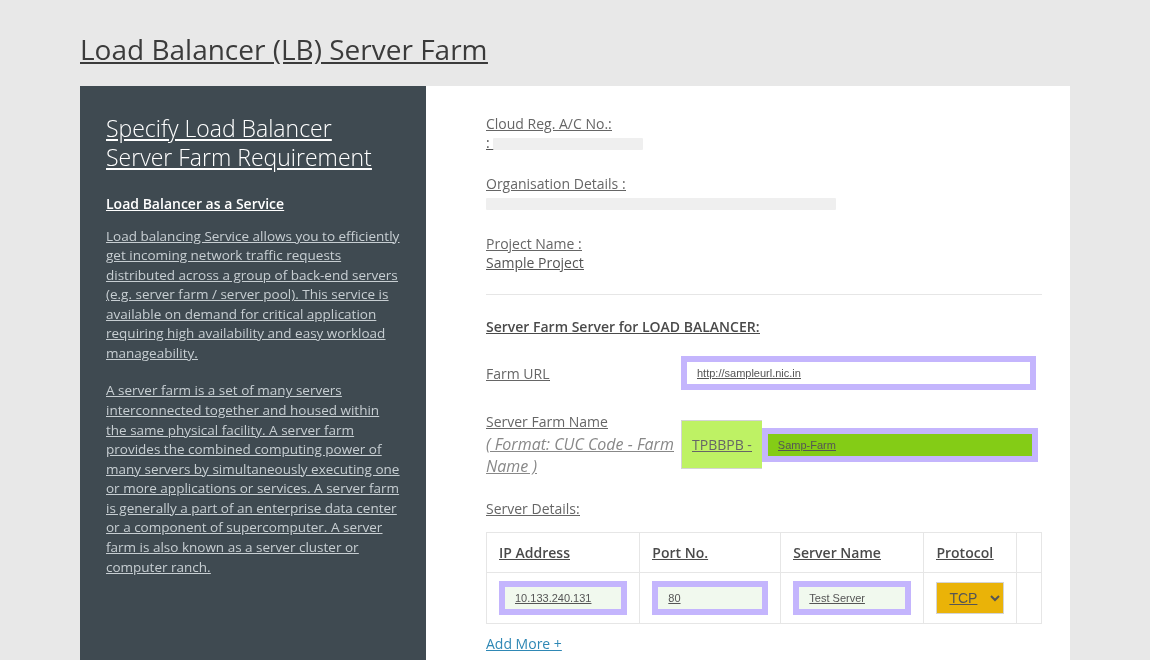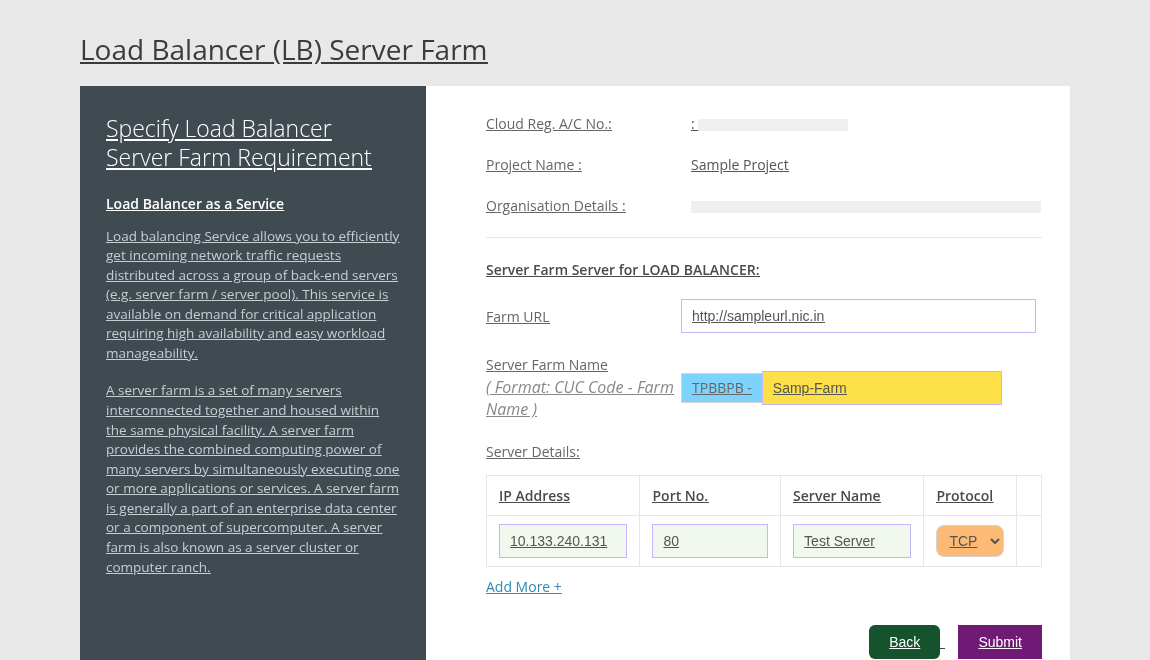--- a/index.html
+++ b/index.html
@@ -54,20 +54,21 @@
   .main {
     flex: 1;
     padding: 28px 28px 28px 28px;
   }
   .info-row {
     display: flex;
     align-items: flex-start;
     font-size: 14px;
     color: #666;
     margin-bottom: 22px;
+    flex-direction: column;
   }
   .info-label {
     width: 205px;
     flex-shrink: 0;
   }
   .info-value {
     flex: 1;
     color: #555;
   }
   .redact {
@@ -103,39 +104,39 @@
   }
   .form-label .hint {
     font-size: 16px;
     font-style: italic;
     color: #888;
     display: block;
     margin-top: 2px;
   }
   input[type=text] {
     height: 34px;
-    border: 1px solid #c4b5fd;
+    border: 6px solid #c4b5fd;
     padding: 0 10px;
-    font-size: 14px;
+    font-size: 11px;
     color: #555;
     outline: none;
   }
   .input-wide { width: 355px; }
   .prefix-box {
-    height: 30px;
+    height: 49px;
     border: 1px solid #d4d4d4;
     border-right: none;
-    background: #7dd3fc;
+    background: #bef264;
     padding: 0 10px;
     font-size: 14px;
     color: #666;
     display: flex;
     align-items: center;
   }
-  .input-green { background: #fde047; width: 240px; }
+  .input-green { background: #84cc16; width: 276px; }
   .sd-label { font-size: 14px; color: #666; margin-bottom: 14px; }
   table.server-table {
     width: 100%;
     border-collapse: collapse;
     font-size: 14px;
   }
   table.server-table th {
     text-align: left;
     font-weight: 600;
     color: #4a4a4a;
@@ -149,21 +150,21 @@
   }
   .cell-input {
     width: 100%;
     height: 32px;
     border: 1px solid #d4d4d4;
     background: #f1f9ee;
     padding: 0 8px;
     font-size: 14px;
     color: #555;
   }
-  select.cell-input { background: #fdba74; border-radius: 8px; }
+  select.cell-input { background: #eab308; }
   .add-more {
     color: #2f88b5;
     font-size: 14px;
     margin-top: 10px;
     display: inline-block;
     cursor: pointer;
   }
   .button-row {
     text-align: right;
     margin-top: 28px;
@@ -200,29 +201,29 @@
 
       <div class="info-row">
         <div class="info-label">Cloud Reg. A/C No.:</div>
         <div class="info-value">
           <span>:</span>
           <span class="redact a"></span>
         </div>
       </div>
 
       <div class="info-row">
-        <div class="info-label">Project Name :</div>
-        <div class="info-value">Sample Project</div>
-      </div>
-
-      <div class="info-row">
         <div class="info-label">Organisation Details :</div>
         <div class="info-value">
           <span class="redact b"></span>
         </div>
+      </div>
+
+      <div class="info-row">
+        <div class="info-label">Project Name :</div>
+        <div class="info-value">Sample Project</div>
       </div>
 
       <hr class="sep">
 
       <div class="section-head">Server Farm Server for LOAD BALANCER:</div>
 
       <div class="form-row">
         <div class="form-label">Farm URL</div>
         <input type="text" class="input-wide" value="http://sampleurl.nic.in" style="">
       </div>

